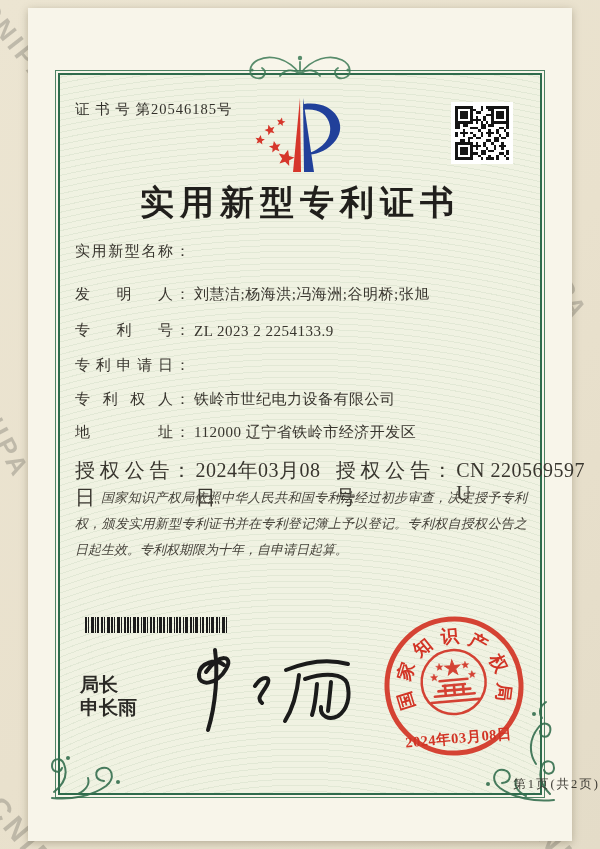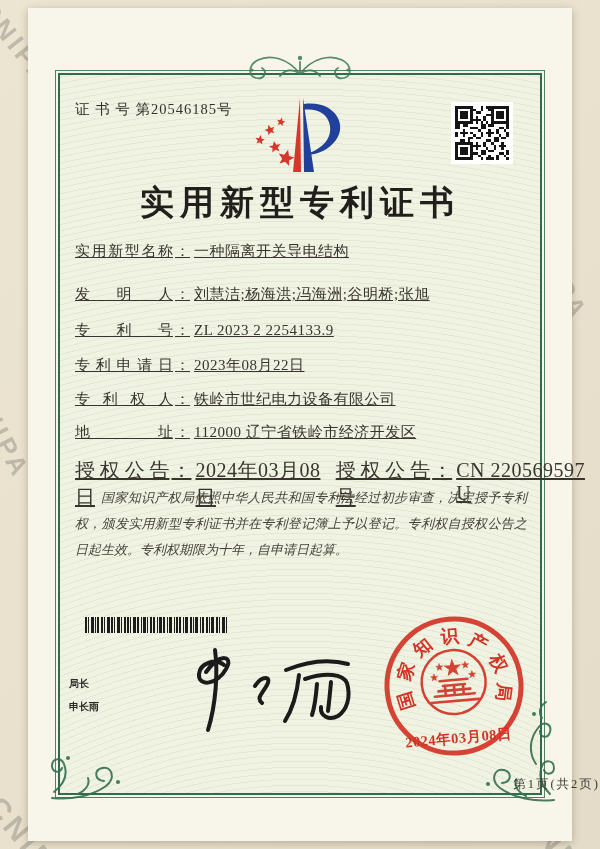--- a/index.html
+++ b/index.html
@@ -26,37 +26,37 @@
   .logo{position:absolute;left:248px;top:92px;}
   .qr{position:absolute;left:451px;top:102px;width:62px;height:62px;background:#fff;
       display:flex;align-items:center;justify-content:center;}
   .qr .grid{display:grid;grid-template-columns:repeat(21,1fr);grid-template-rows:repeat(21,1fr);
       width:54px;height:54px;}
   .qr .grid div{background:#fff;}
   .qr .grid div.on{background:#151515;}
   .title{position:absolute;left:0;right:0;top:180px;text-align:center;
     font-size:34px;font-weight:bold;color:#211f1c;letter-spacing:6px;}
   
-  .row{position:absolute;left:75px;display:flex;font-size:15px;color:#38352e;align-items:center;text-decoration:underline;}
+  .row{position:absolute;left:75px;display:flex;font-size:15px;color:#38352e;align-items:flex-end;}
   .row .lbl{display:inline-block;width:98px;text-align:justify;text-align-last:justify;}
   .row .colon{margin:0 4px 0 2px;}
   .row .val{letter-spacing:.5px;}
   .pair{display:flex;font-size:20px;color:#38352e;align-items:baseline;}
   .pair .lbl{display:inline-block;width:84px;text-align:justify;text-align-last:justify;}
   .pair .colon{margin:0 4px 0 2px;}
   
   .paras{position:absolute;left:75px;width:452px;top:485px;color:#45423a;
     font-size:13px;line-height:26px;font-style:italic;text-align:justify;}
   .paras p{margin:0;text-indent:2em;}
   
   .barcode{position:absolute;left:85px;top:617px;width:155px;height:16px;overflow:hidden;white-space:nowrap;font-size:0;}
   .barcode span{display:inline-block;height:16px;background:#1c1c1c;vertical-align:top;}
   
-  .officer{position:absolute;left:69px;top:674px;font-family:Liberation Mono, monospace;
-    font-size:10px;color:#2b2a26;font-weight:600;line-height:22px;}
+  .officer{position:absolute;left:80px;top:674px;font-family:Liberation Sans, sans-serif;
+    font-size:19px;color:#2b2a26;font-weight:600;line-height:22px;}
   .officer div{margin-bottom:1px;}
   .sig{position:absolute;left:158px;top:642px;}
   
   .seal{position:absolute;left:378px;top:610px;transform:rotate(-5deg);}
   .seal text{fill:#d23425;font-weight:bold;font-family:"Liberation Serif","DejaVu Serif",serif;}
   .seal .ringchar{font-size:18px;}
   .seal .sealdate{font-size:14.5px;letter-spacing:.5px;}
   
   .pageinfo{position:absolute;left:0;right:0;top:776px;text-align:right;font-size:12.5px;color:#3c3a33;letter-spacing:2px;}
   .contnote{position:absolute;left:0;right:0;top:806px;text-align:center;font-size:14px;font-style:italic;color:#3e3b33;letter-spacing:3px;}
@@ -580,36 +580,34 @@
         <div></div>
         <div class="on"></div>
       </div>
     </div>
 
   <div class="title">实用新型专利证书</div>
 
   <div class="row" style="top:242px;">
     <span class="lbl">实用新型名称</span>
       <span class="colon">：</span>
-      <span class="val">一种隔离开关导电结构</span>
   </div>
   <div class="row" style="top:285px;">
     <span class="lbl">发明人</span>
       <span class="colon">：</span>
       <span class="val">刘慧洁;杨海洪;冯海洲;谷明桥;张旭</span>
   </div>
   <div class="row" style="top:321px;">
     <span class="lbl">专利号</span>
       <span class="colon">：</span>
       <span class="val">ZL 2023 2 2254133.9</span>
   </div>
   <div class="row" style="top:356px;">
     <span class="lbl">专利申请日</span>
       <span class="colon">：</span>
-      <span class="val">2023年08月22日</span>
   </div>
   <div class="row" style="top:390px;">
     <span class="lbl">专利权人</span>
       <span class="colon">：</span>
       <span class="val">铁岭市世纪电力设备有限公司</span>
   </div>
   <div class="row" style="top:423px;">
     <span class="lbl">地址</span>
       <span class="colon">：</span>
       <span class="val">112000 辽宁省铁岭市经济开发区</span>

